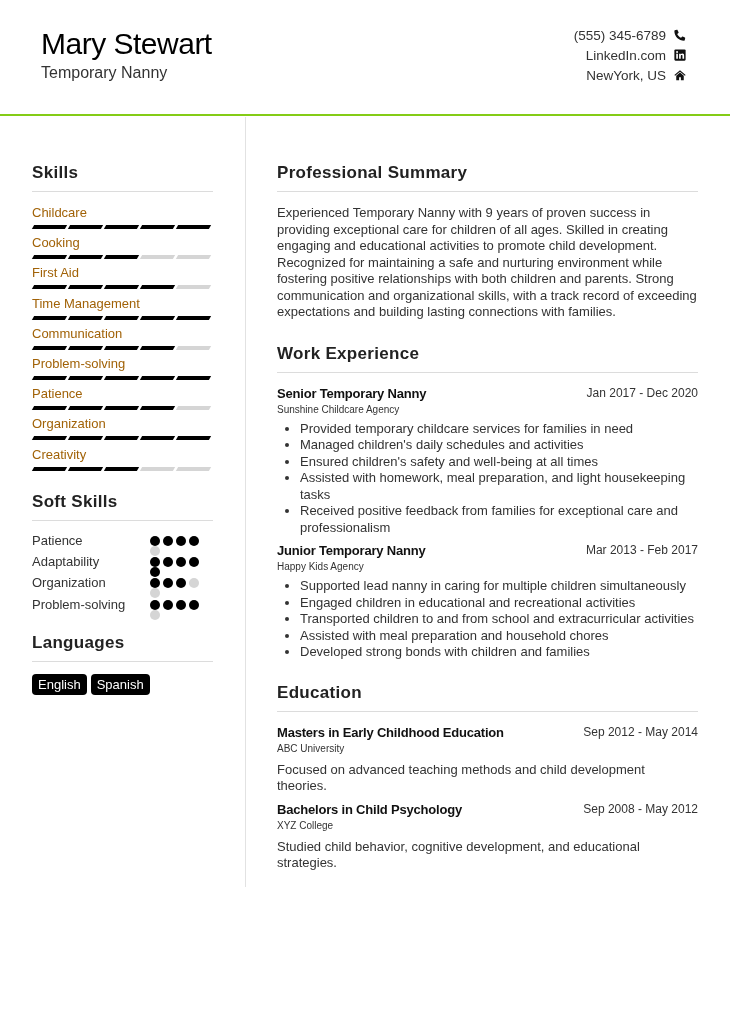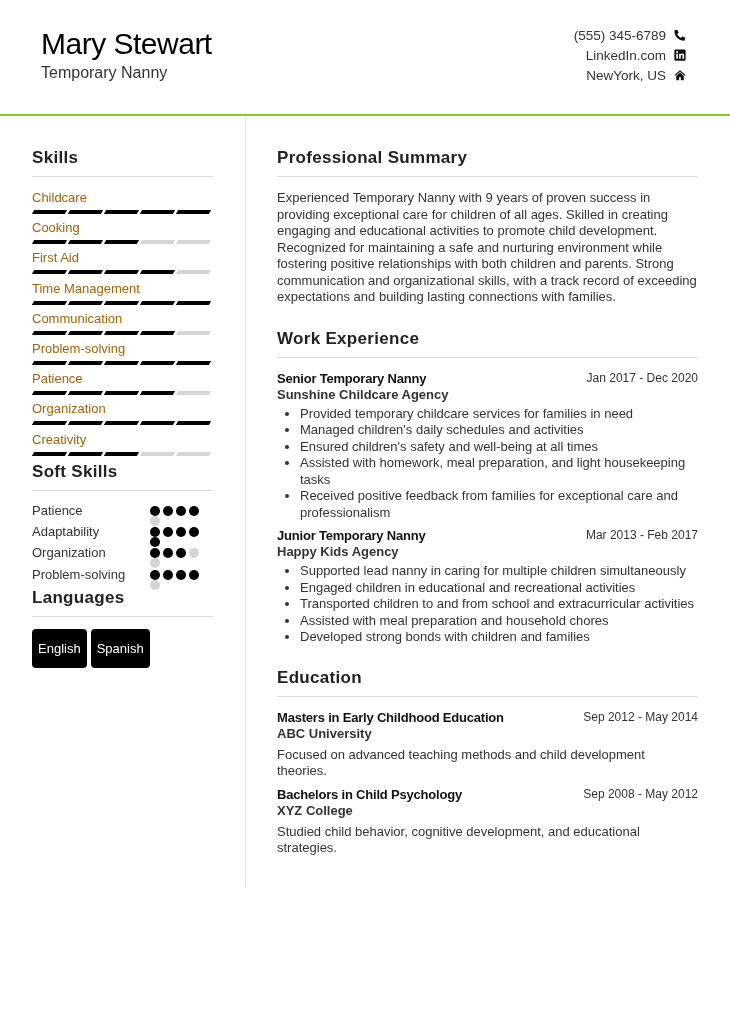--- a/index.html
+++ b/index.html
@@ -36,33 +36,33 @@
     .soft-list { margin-top: 12px; position: relative; }
     .soft-row { position: relative; height: 21.3px; }
     .soft-label { font-size: 13px; color: #333; line-height: 16px; }
     .dots { position: absolute; left: 118px; top: 3px; width: 52px; display: flex; flex-wrap: wrap; gap: 0 3px; row-gap: 0; }
     .dot { width: 10px; height: 10px; border-radius: 50%; background: #000; margin-bottom: 11.3px; }
     .dot.off { background: #d5d5d5; }
     .dot.wrap { position: absolute; left: 0; top: 10px; }
 
     .langs { margin-top: 18px; }
     .lang-list { display: flex; gap: 4px; margin-top: 12px; }
-    .lang { background: #000; color: #fff; font-size: 13px; padding: 12px 6px; border-radius: 4px; line-height: 15px; }
+    .lang { background: #000; color: #fff; font-size: 13px; padding: 3px 6px; border-radius: 4px; line-height: 15px; }
 
     
     .main { position: absolute; left: 277px; top: 148px; width: 421px; }
     .main .sec-title { font-size: 17px; }
     .summary { font-size: 13px; line-height: 16.5px; color: #333; margin-top: 13px; }
-    .section { margin-top: 0; }
+    .section { margin-top: 15px; }
     .work { margin-top: 23px; }
     .job { margin-top: 13px; position: relative; }
     .job + .job { margin-top: 7px; }
     .job-title { font-size: 13px; font-weight: 700; color: #111; line-height: 16px; letter-spacing: -0.2px; }
     .job-date { position: absolute; right: 0; top: 0; font-size: 12px; color: #333; line-height: 14px; }
-    .job-company { font-size: 13px; color: #333; line-height: 16px; font-weight: bold; }
+    .job-company { font-size: 10px; color: #333; line-height: 16px; }
     .bullets { list-style: disc; margin-top: 3px; padding-left: 23px; }
     .bullets li { font-size: 13px; color: #333; line-height: 16.5px; }
     .edu { margin-top: 22px; }
     .edu-item { position: relative; margin-top: 13px; }
     .edu-item + .edu-item { margin-top: 8px; }
     .edu-desc { font-size: 13px; color: #333; line-height: 16px; margin-top: 5px; }
   </style>
 </head>
 <body>
 

